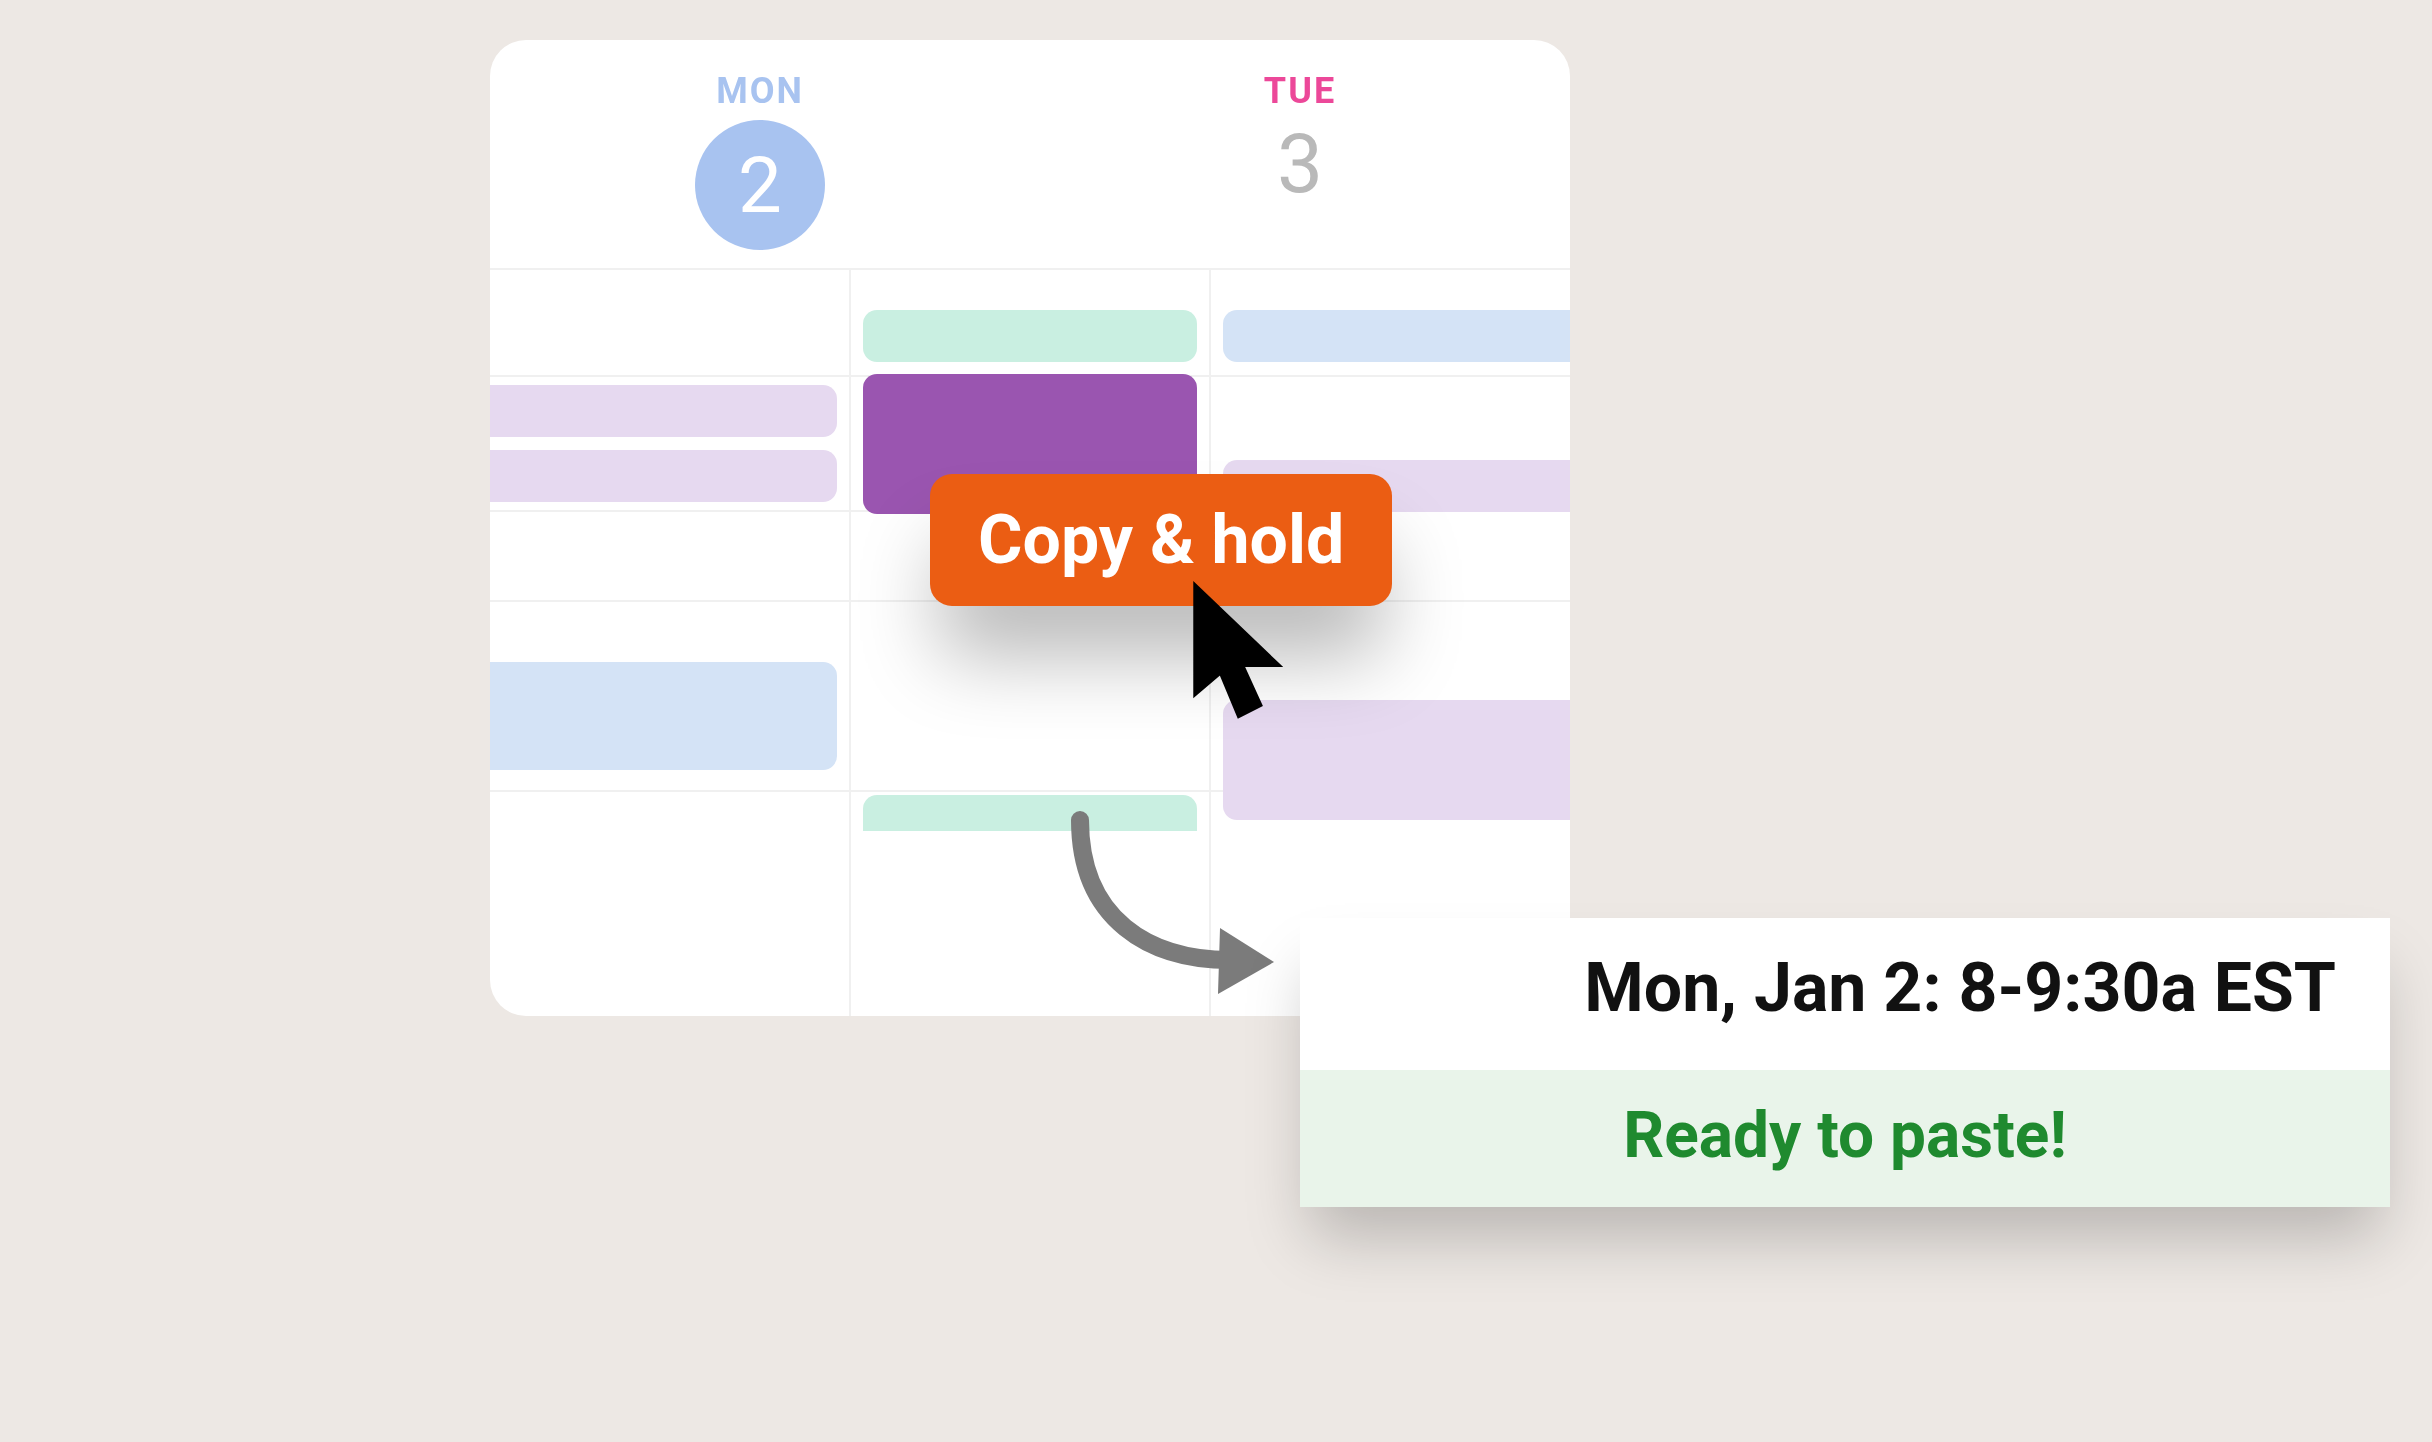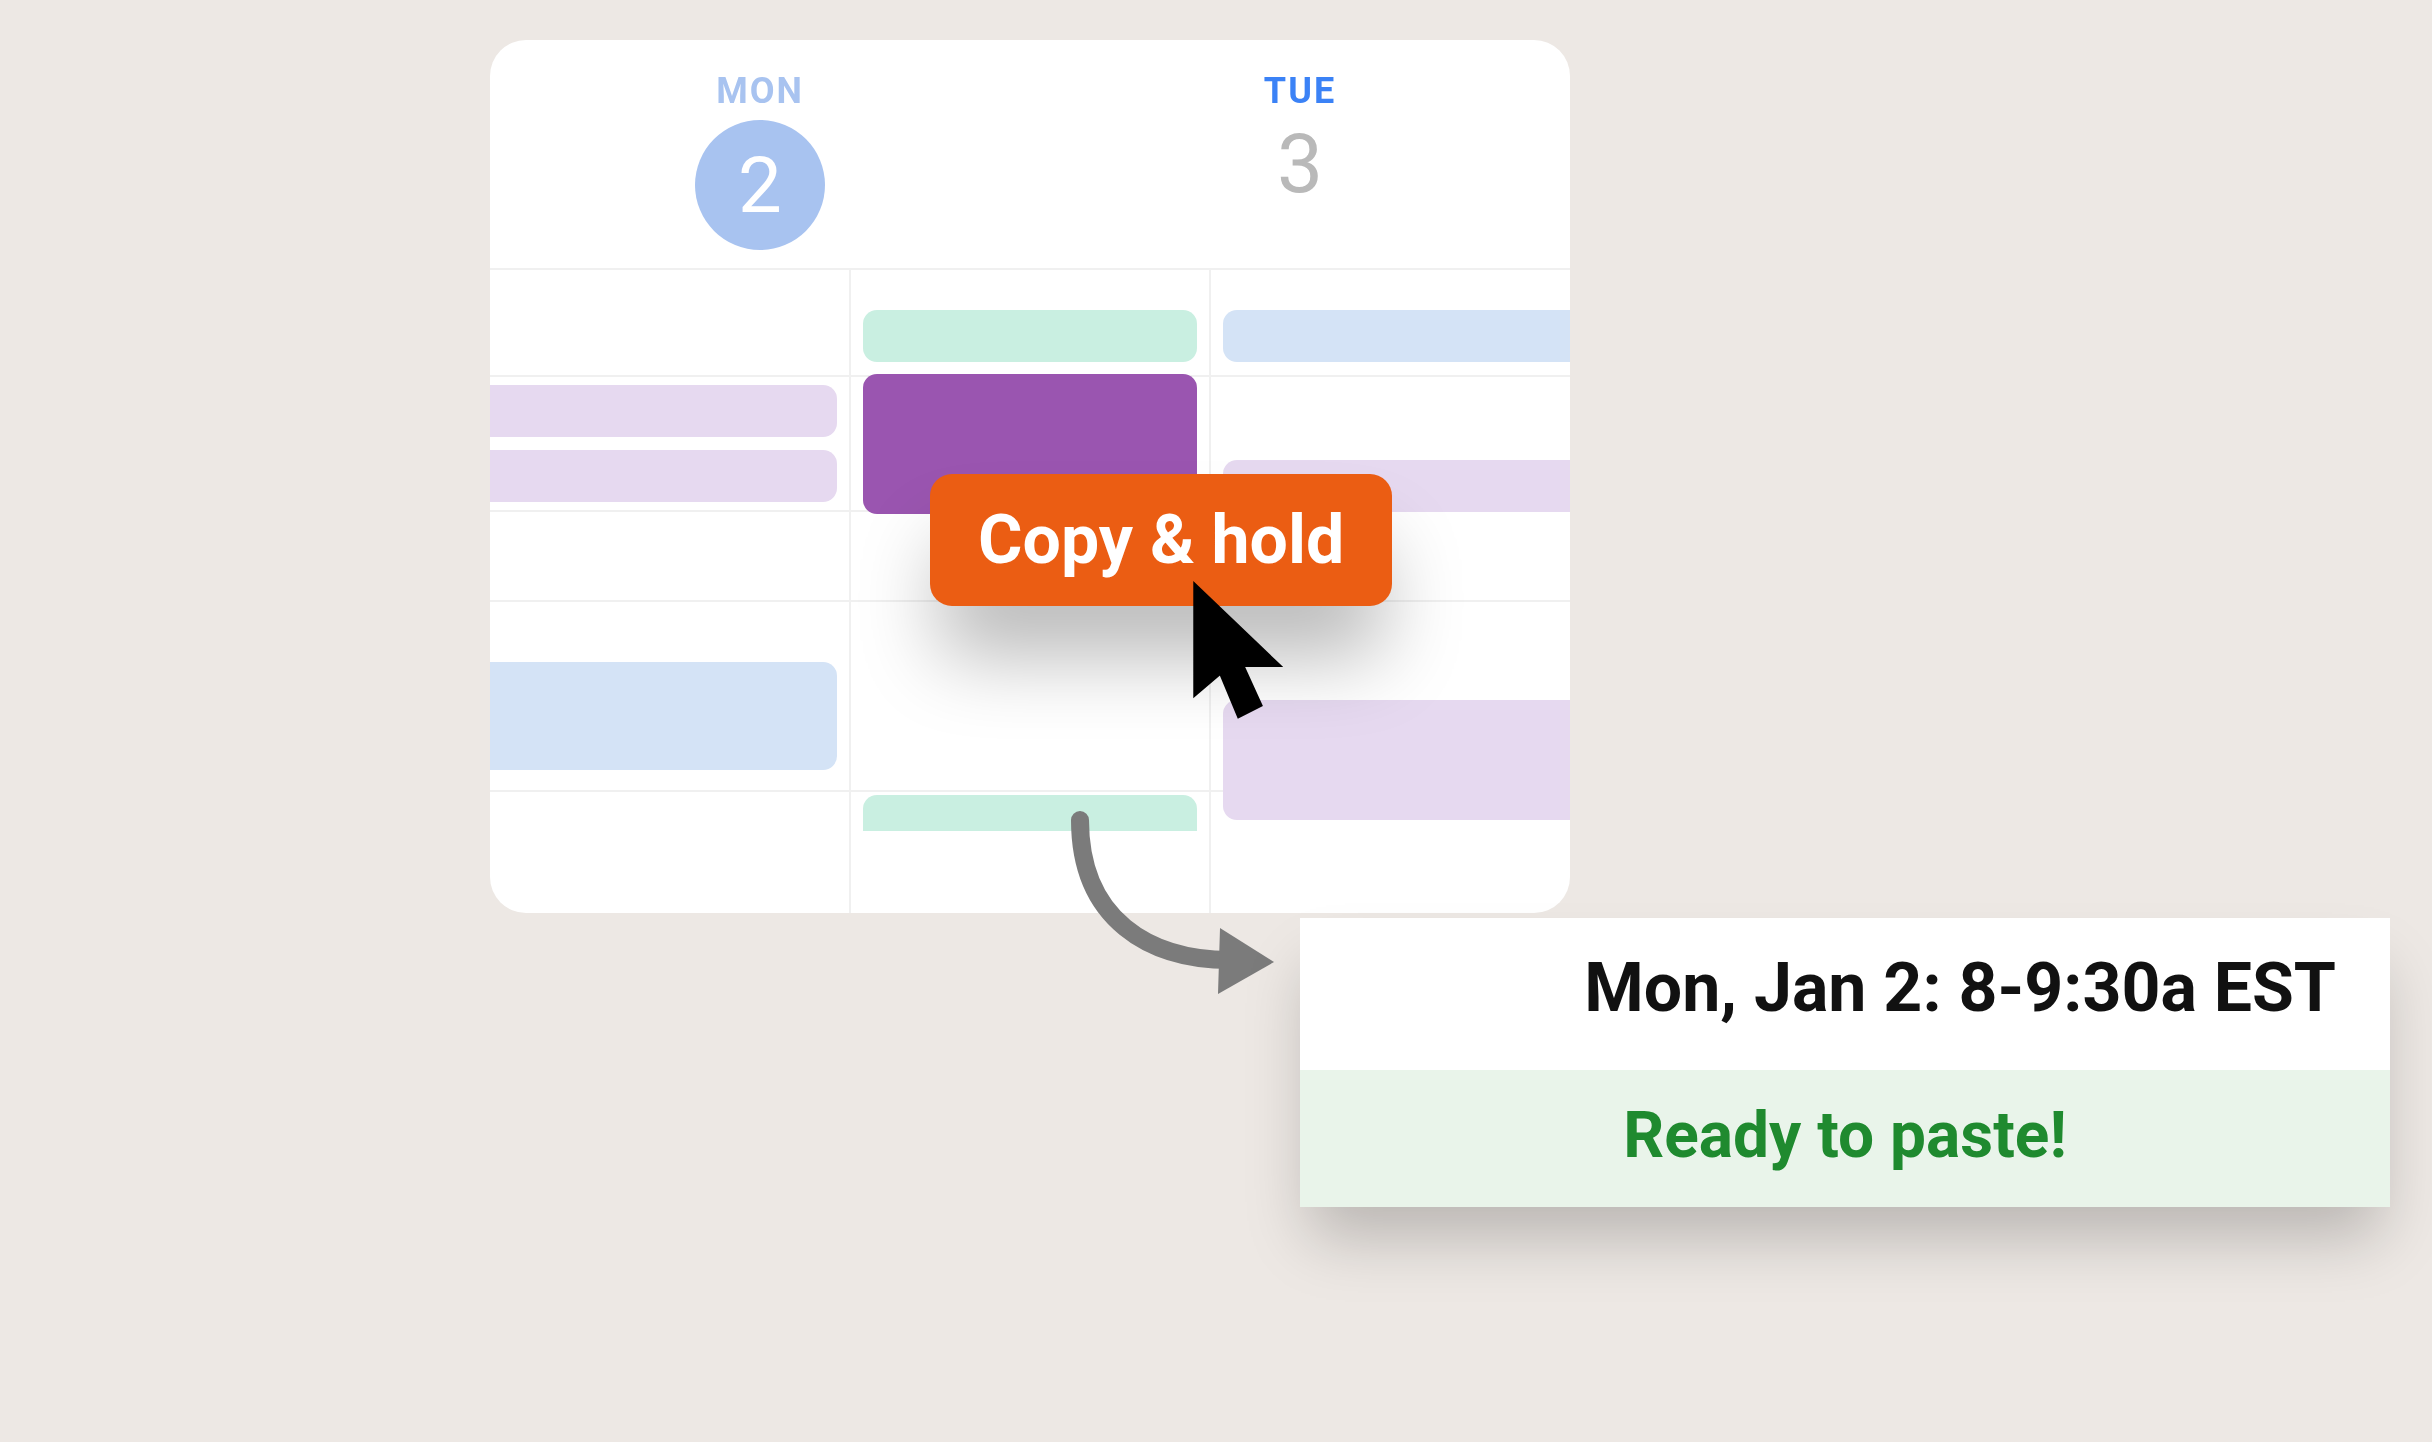--- a/index.html
+++ b/index.html
@@ -15,21 +15,21 @@
     width: 2432px;
     height: 1442px;
   }
 
   
   .cal-card {
     position: absolute;
     left: 490px;
     top: 40px;
     width: 1080px;
-    height: 873px;
+    height: 976px;
     background: #ffffff;
     border-radius: 36px;
     overflow: hidden;
   }
   .cal-header {
     display: flex;
     height: 230px;
     border-bottom: 2px solid #f0f0f0;
   }
   .cal-day-col-header {
@@ -37,21 +37,21 @@
     display: flex;
     flex-direction: column;
     align-items: center;
     justify-content: flex-start;
     padding-top: 30px;
   }
   .cal-day-label {
     font-size: 36px;
     font-weight: 700;
     letter-spacing: 2px;
-    color: #3b82f6;
+    color: #ec4899;
   }
   .cal-day-label.selected { color: #a8c3f0; }
   .cal-day-num {
     font-size: 82px;
     font-weight: 400;
     color: #b9b9b9;
     margin-top: 4px;
   }
   .cal-day-num.selected {
     width: 130px;

